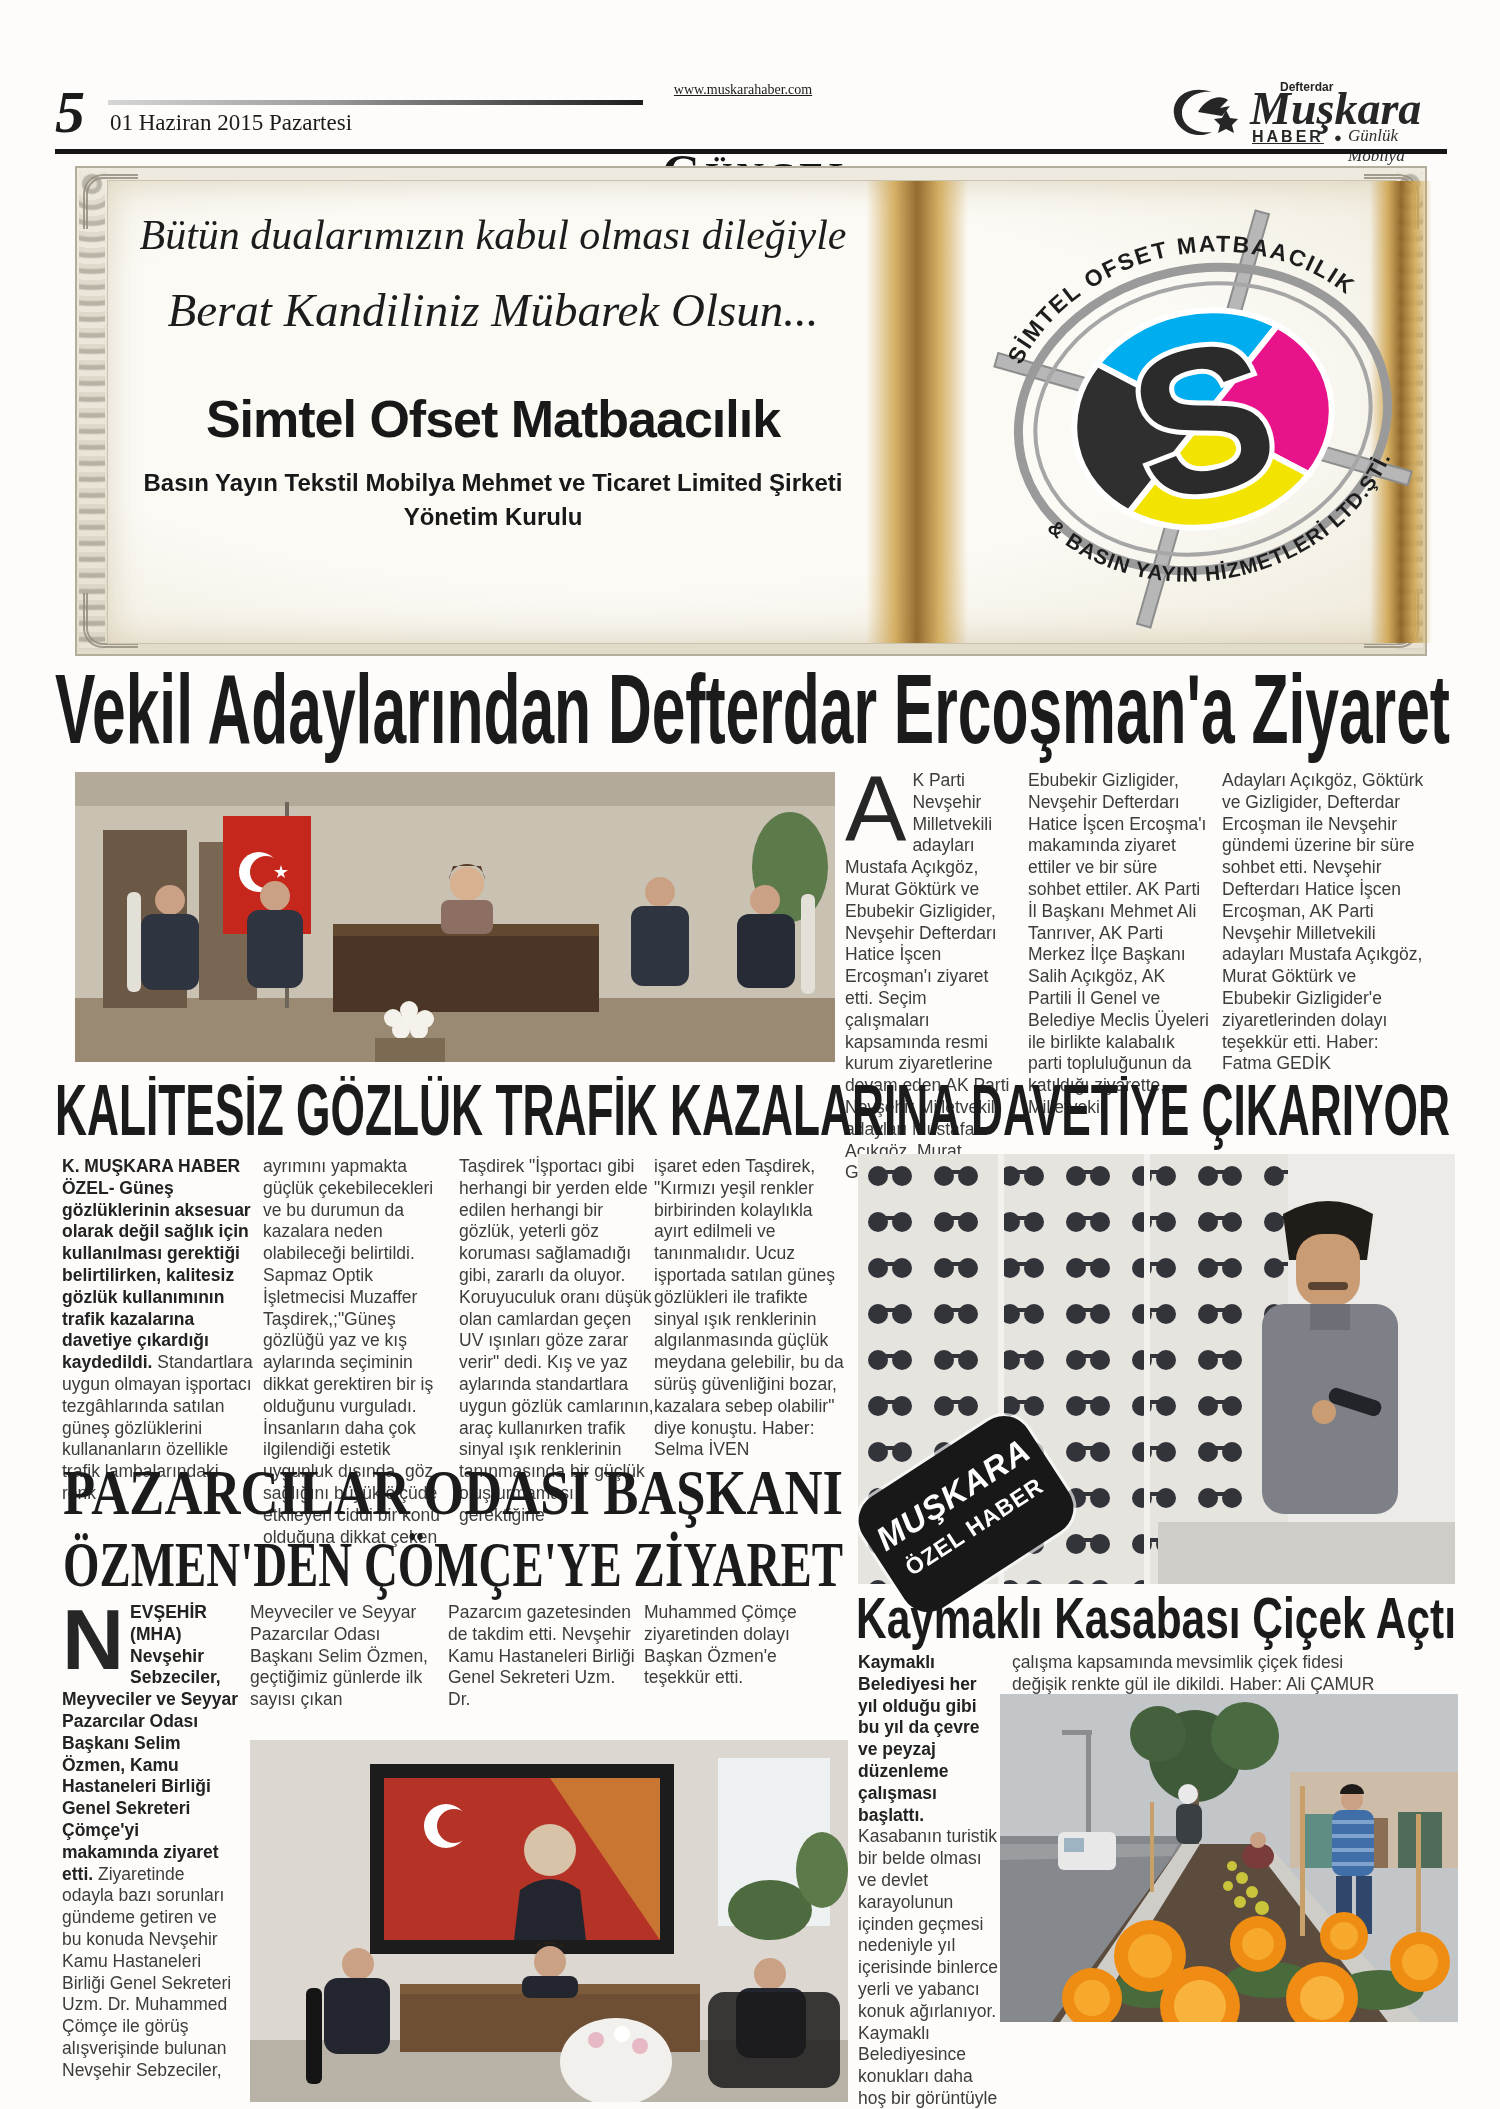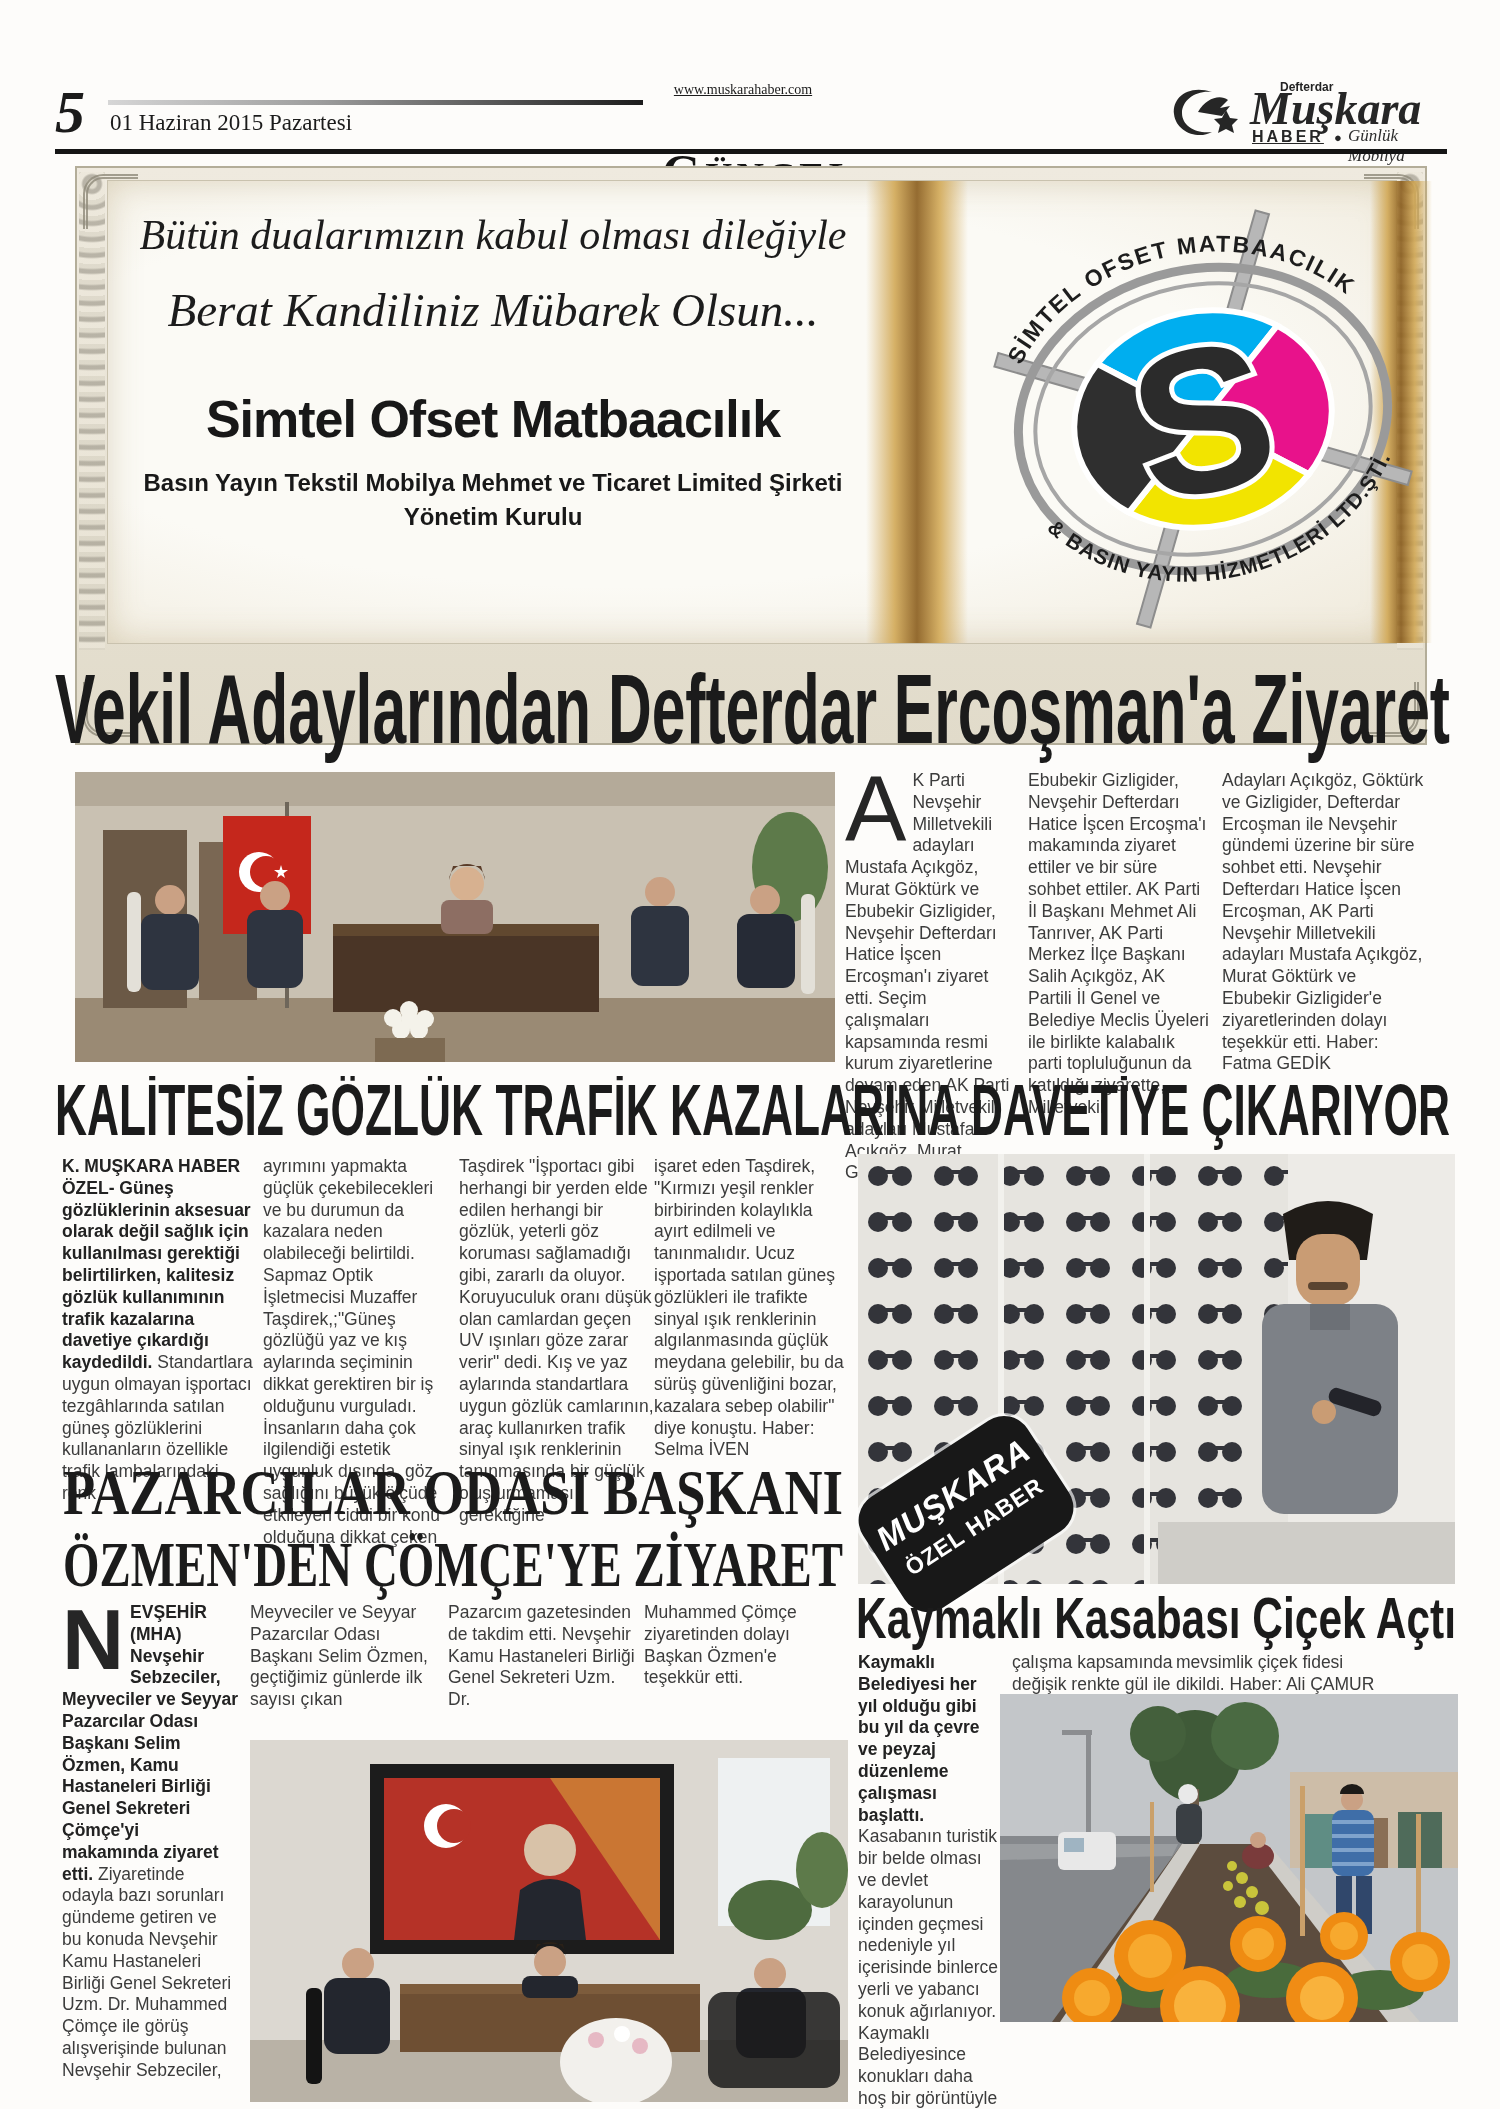--- a/index.html
+++ b/index.html
@@ -20,21 +20,21 @@
   .header-rule{left:55px;top:149px;width:1392px;height:5px;background:#151515;}
   .brand{left:1168px;top:80px;width:288px;height:66px;}
   .brand-region{position:absolute;left:112px;top:0;font:bold 12px "Liberation Sans",sans-serif;color:#232323;}
   .brand-name{position:absolute;left:82px;top:2px;font:bold italic 46px "Liberation Serif",serif;color:#262626;}
   .brand-sub{position:absolute;left:84px;top:48px;font:bold 16px "Liberation Sans",sans-serif;
              letter-spacing:3px;color:#262626;text-decoration:underline;}
   .brand-dot{position:absolute;left:166px;top:50px;font-size:13px;color:#262626;}
   .brand-tagline{position:absolute;left:180px;top:46px;font:italic 17px "Liberation Serif",serif;color:#2c2c2c;}
 
   
-  .ad-frame{left:75px;top:166px;width:1352px;height:579px;border:2px solid #b3ad99;
+  .ad-frame{left:75px;top:166px;width:1352px;height:490px;border:2px solid #b3ad99;
             background:linear-gradient(180deg,#efeadf,#e1dbca);box-sizing:border-box;}
   .ad-orn-col{top:4px;bottom:4px;width:26px;height:478px;opacity:.65;
       background:repeating-radial-gradient(circle at 13px 12px,#d8d3c4 0 4px,#9d988b 6px 9px,#ece7da 11px 16px);}
   .ad-inner{left:30px;top:12px;width:1288px;height:462px;
             background:radial-gradient(ellipse at 40% 45%,#fbfaf5 55%,#efe9da);
             border:1px solid #c9c2ae;box-shadow:inset 0 0 34px rgba(150,125,70,.28);}
   .gold-band{top:0;height:462px;opacity:.9;
       background:linear-gradient(90deg,rgba(170,120,40,0),#d2a957 28%,#8a5d1d 50%,#d2a957 72%,rgba(170,120,40,0));}
   .corner{width:50px;height:50px;border-radius:20px 0 0 0;border-top:5px double #8f8a7a;border-left:5px double #8f8a7a;opacity:.8;}
   .ad-text{left:30px;top:30px;width:710px;text-align:center;color:#1c1c1c;}

